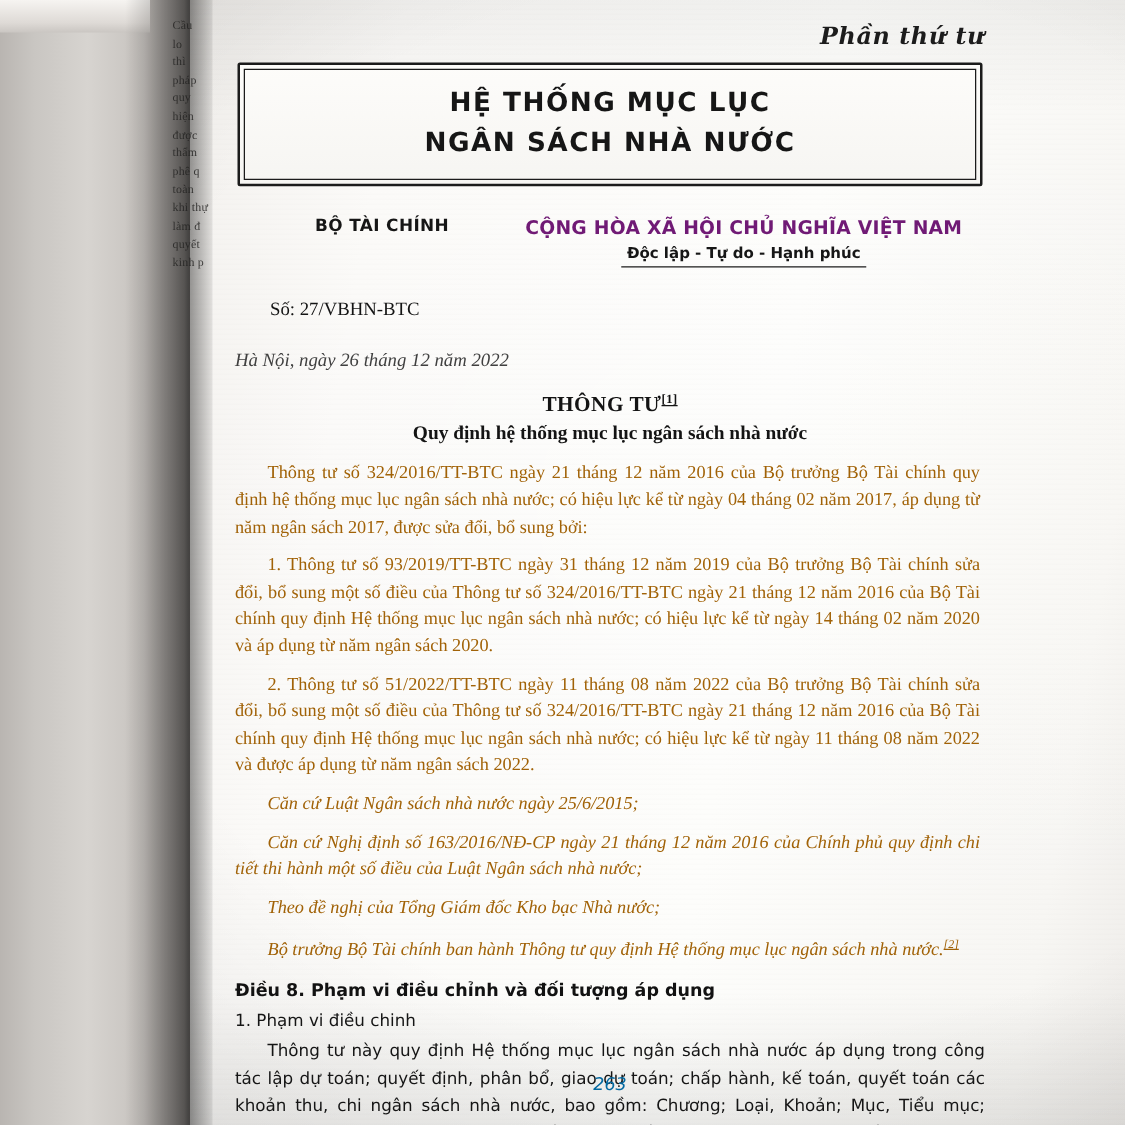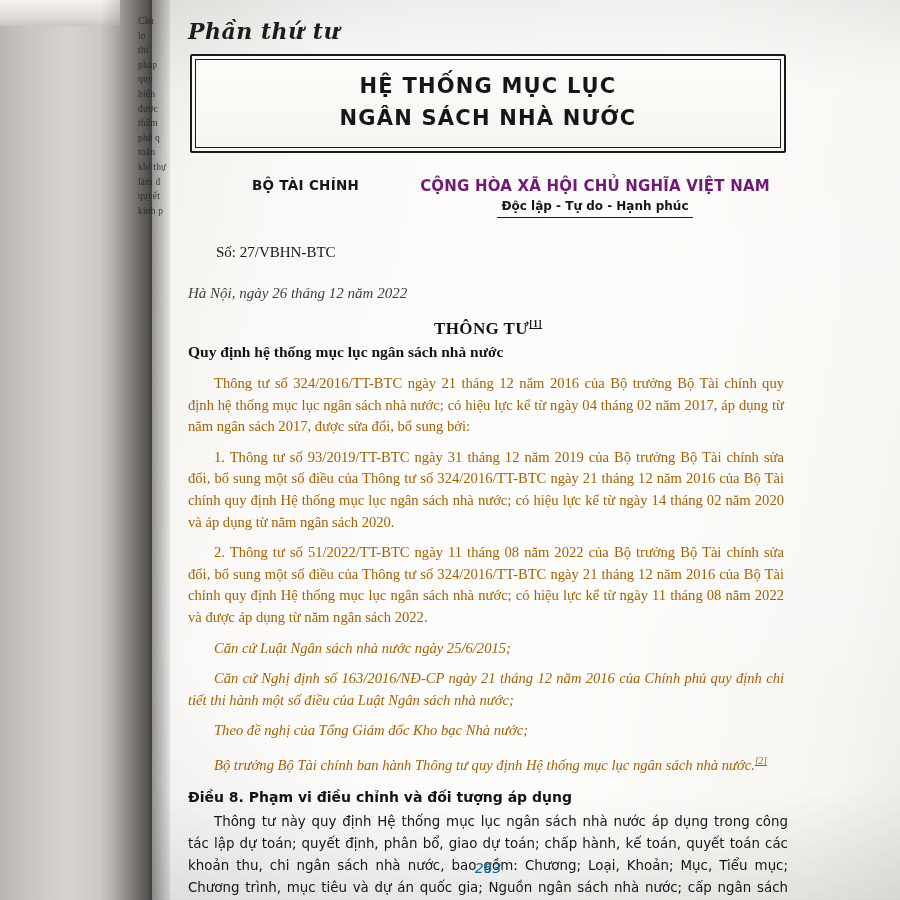--- a/index.html
+++ b/index.html
@@ -60,25 +60,25 @@
   }
   .left-col-text div { white-space: nowrap; }
 
   
   .content {
     position: absolute;
     left: 188px; top: 0; width: 600px; height: 900px;
   }
 
   .part-title {
-    text-align: left;
+    text-align: right;
     font-family: "DejaVu Serif", serif;
     font-style: italic;
     font-weight: 700;
-    font-size: 22px;
+    font-size: 19px;
     color: #1c1c1c;
     margin-top: 18px;
     letter-spacing: .5px;
   }
 
   
   .banner {
     margin: 10px 2px 0 2px;
     border: 2.5px solid #1b1b1b;
     padding: 3px;
@@ -153,21 +153,21 @@
   .doc-type {
     text-align: center;
     font-weight: 700;
     font-size: 17px;
     margin-top: 16px;
     letter-spacing: .4px;
     color: #141414;
   }
   .doc-type sup { font-size: 10px; text-decoration: underline; }
   .doc-sub {
-    text-align: left;
+    text-align: center;
     font-weight: 700;
     font-size: 15.5px;
     margin-top: 4px;
     color: #141414;
   }
 
   .body-text {
     margin-top: 12px;
     font-size: 14.6px;
     line-height: 21.6px;
@@ -287,19 +287,20 @@
 
       <p class="indent italic gap">Căn cứ Luật Ngân sách nhà nước ngày 25/6/2015;</p>
       <p class="indent italic gap">Căn cứ Nghị định số 163/2016/NĐ-CP ngày 21 tháng 12 năm 2016 của Chính phủ quy định chi tiết thi hành một số điều của Luật Ngân sách nhà nước;</p>
       <p class="indent italic gap">Theo đề nghị của Tổng Giám đốc Kho bạc Nhà nước;</p>
       <p class="indent italic gap"><span>Bộ trưởng Bộ Tài chính ban hành Thông tư quy định Hệ thống mục lục ngân sách nhà nước.</span><sup>[2]</sup></p>
     </div>
 
     <div class="sect-head">Điều 8. Phạm vi điều chỉnh và đối tượng áp dụng</div>
 
     <div class="sans">
+      <p>1. Phạm vi điều chinh</p>
       <p class="indent">Thông tư này quy định Hệ thống mục lục ngân sách nhà nước áp dụng trong công tác lập dự toán; quyết định, phân bổ, giao dự toán; chấp hành, kế toán, quyết toán các khoản thu, chi ngân sách nhà nước, bao gồm: Chương; Loại, Khoản; Mục, Tiểu mục; Chương trình, mục tiêu và dự án quốc gia; Nguồn ngân sách nhà nước; cấp ngân sách nhà nước.</p>
 
     </div>
 
     <div class="folio">263</div>
   </div>
 </div>
 
 </body></html>

